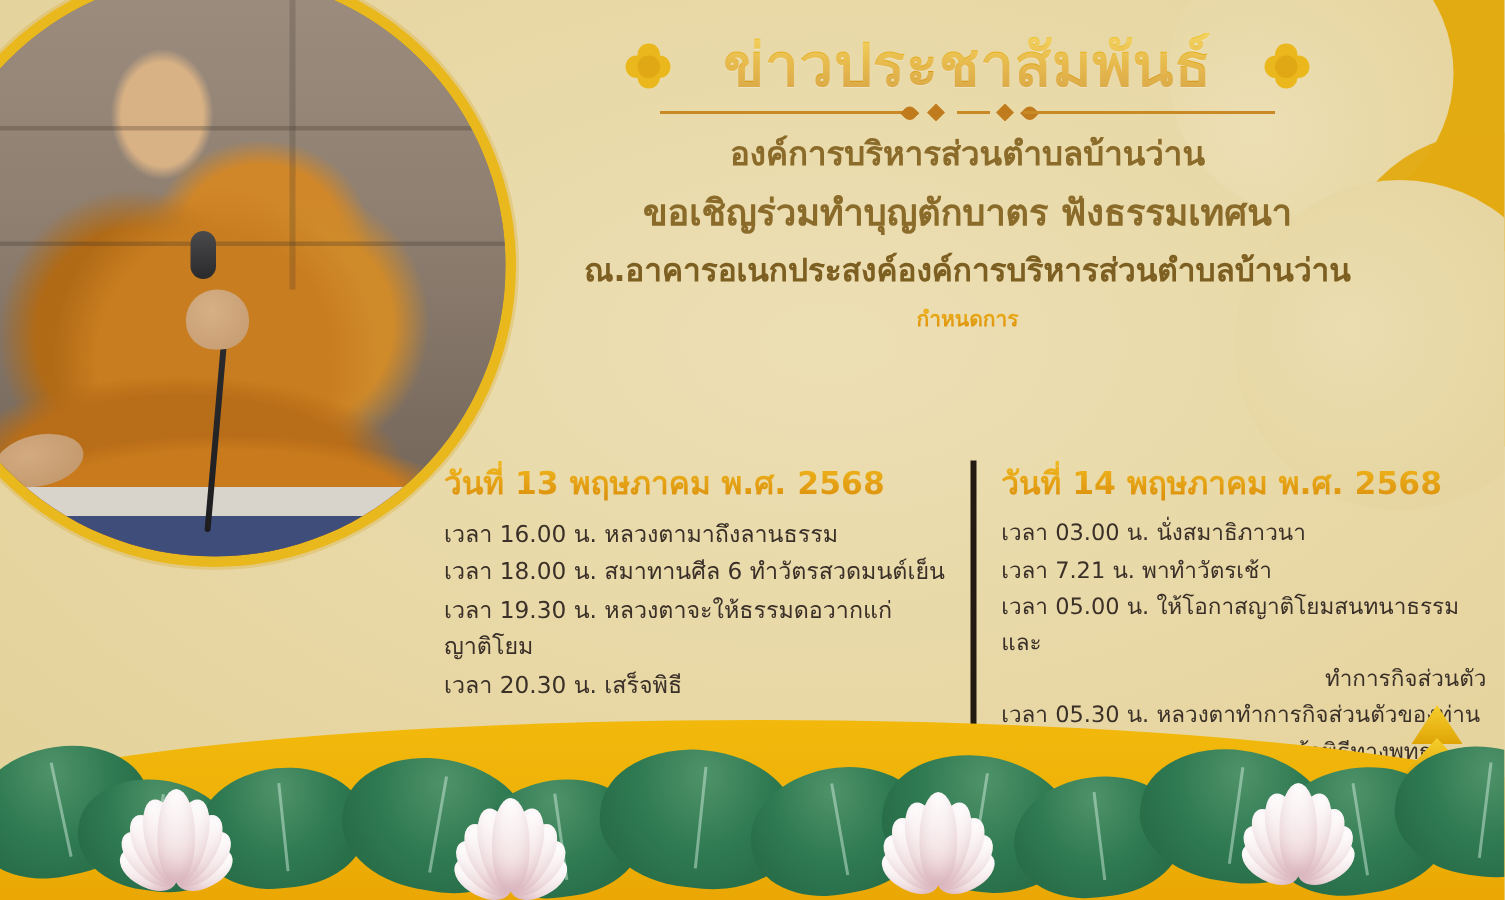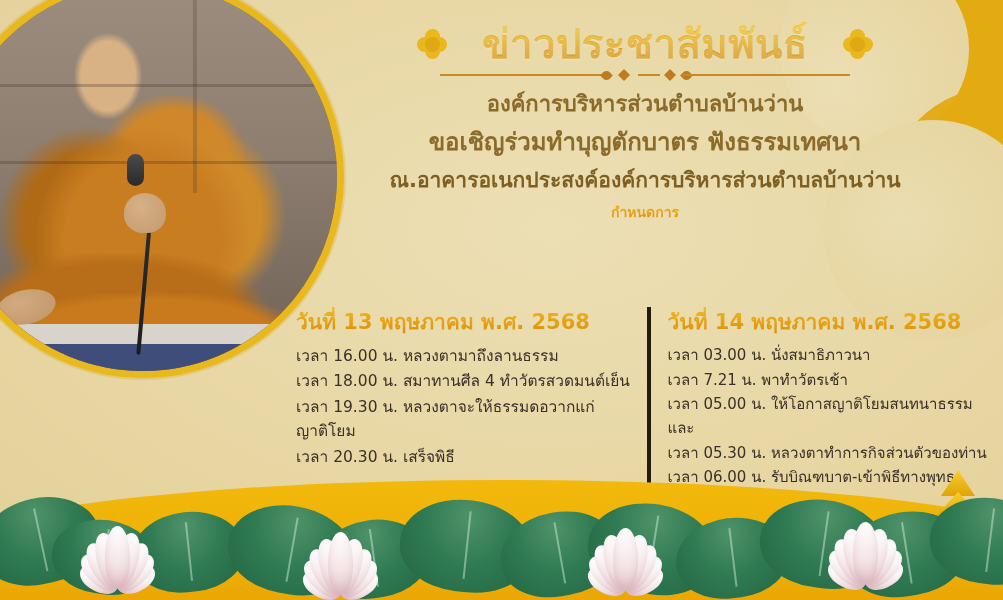--- a/index.html
+++ b/index.html
@@ -324,33 +324,34 @@
     <div class="sub2">ขอเชิญร่วมทำบุญตักบาตร ฟังธรรมเทศนา</div>
     <div class="venue">ณ.อาคารอเนกประสงค์องค์การบริหารส่วนตำบลบ้านว่าน</div>
     <div class="agenda-label">กำหนดการ</div>
   </div>
 
   <div class="schedule">
 
     <div class="col left">
       <div class="col-head">วันที่ 13 พฤษภาคม พ.ศ. 2568</div>
       <div class="item"><span>เวลา 16.00 น. หลวงตามาถึงลานธรรม</span></div>
-      <div class="item"><span>เวลา 18.00 น. สมาทานศีล 4 ทำวัตรสวดมนต์เย็น</span></div>
+      <div class="item"><span>เวลา 18.00 น. สมาทานศีล 6 ทำวัตรสวดมนต์เย็น</span></div>
       <div class="item"><span>เวลา 19.30 น. หลวงตาจะให้ธรรมดอวากแก่ญาติโยม</span></div>
       <div class="item"><span>เวลา 20.30 น. เสร็จพิธี</span></div>
     </div>
 
     <div class="vdiv"></div>
 
     <div class="col right">
       <div class="col-head">วันที่ 14 พฤษภาคม พ.ศ. 2568</div>
       <div class="item"><span>เวลา 03.00 น. นั่งสมาธิภาวนา</span></div>
       <div class="item"><span>เวลา 7.21 น. พาทำวัตรเช้า</span></div>
       <div class="item">
         <span>เวลา 05.00 น. ให้โอกาสญาติโยมสนทนาธรรมและ</span>
+        <span class="cont">ทำการกิจส่วนตัว</span>
       </div>
       <div class="item"><span>เวลา 05.30 น. หลวงตาทำการกิจส่วนตัวของท่าน</span></div>
       <div class="item">
         <span>เวลา 06.00 น. รับบิณฑบาต-เข้าพิธีทางพุทธศาสนา</span>
         <span class="cont">ไหว้พระรับศีลถวายทาน พิจารณา</span>
       </div>
       <div class="item">
         <span class="cont">อาหาร อนุโมทนาบุญให้พร</span>
       </div>
     </div>

